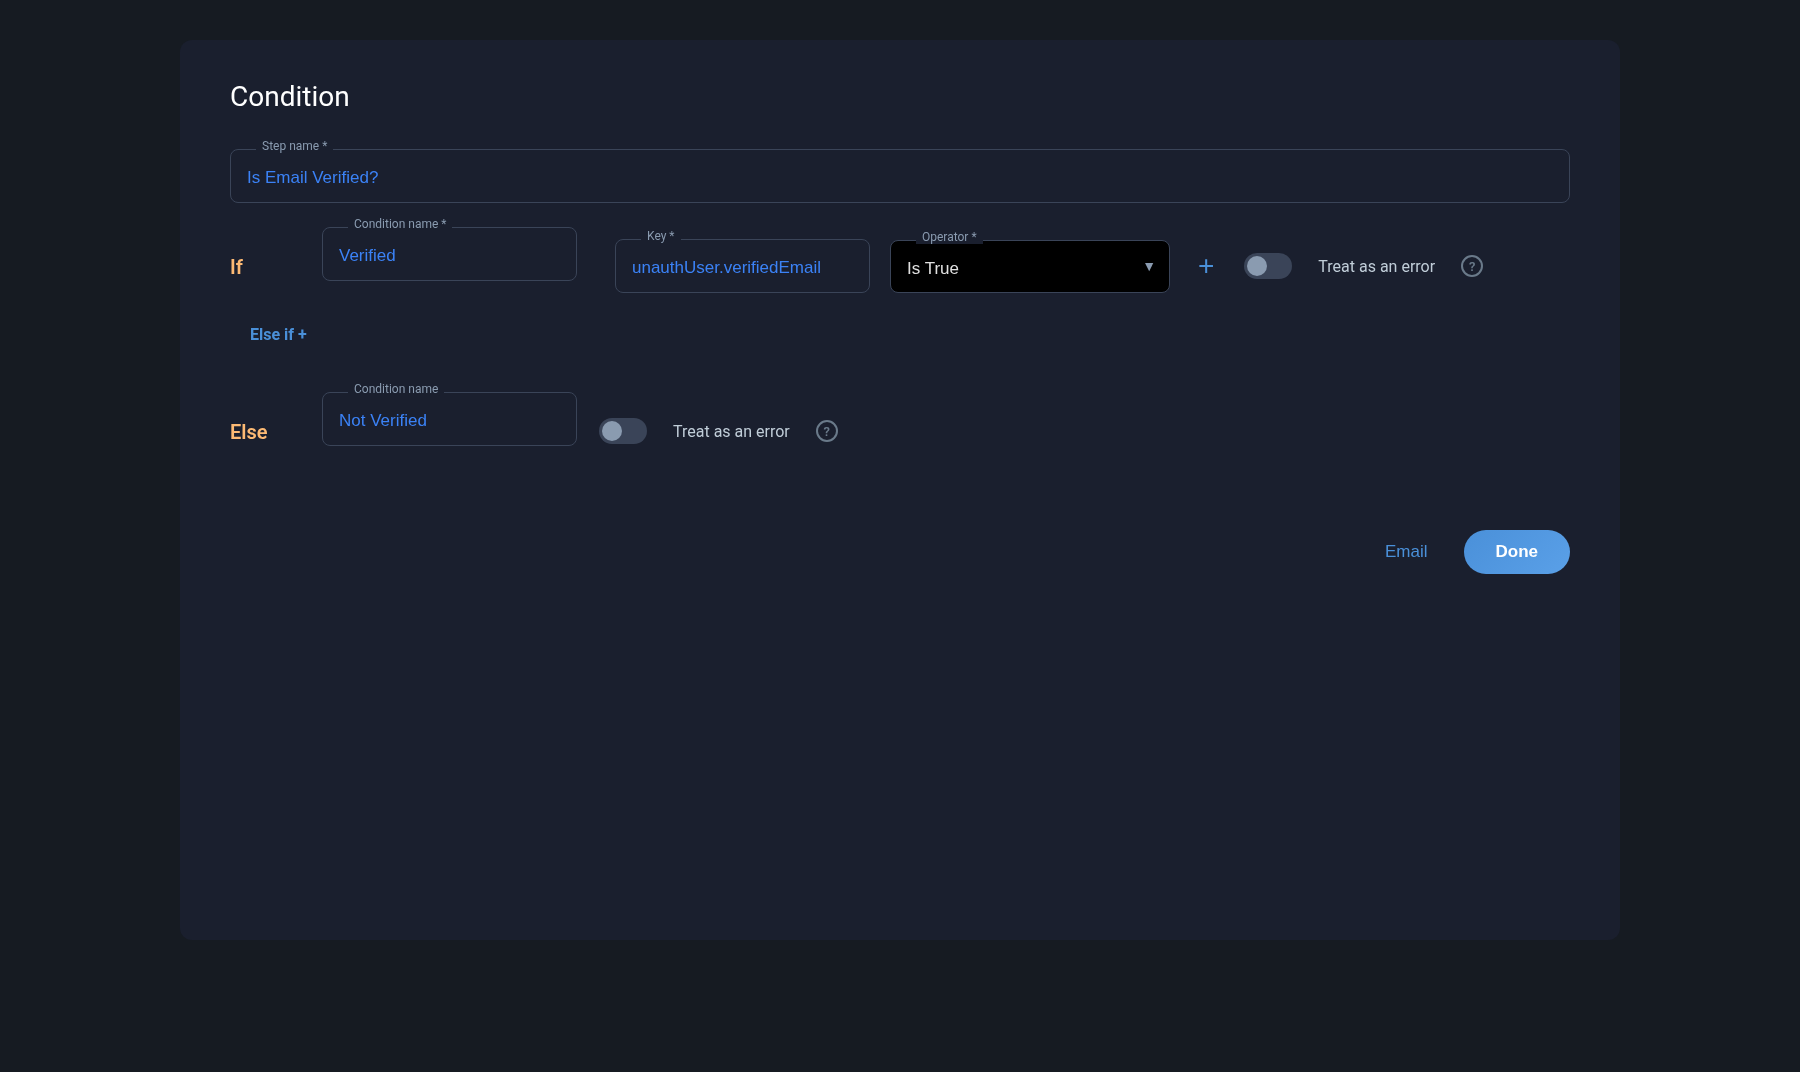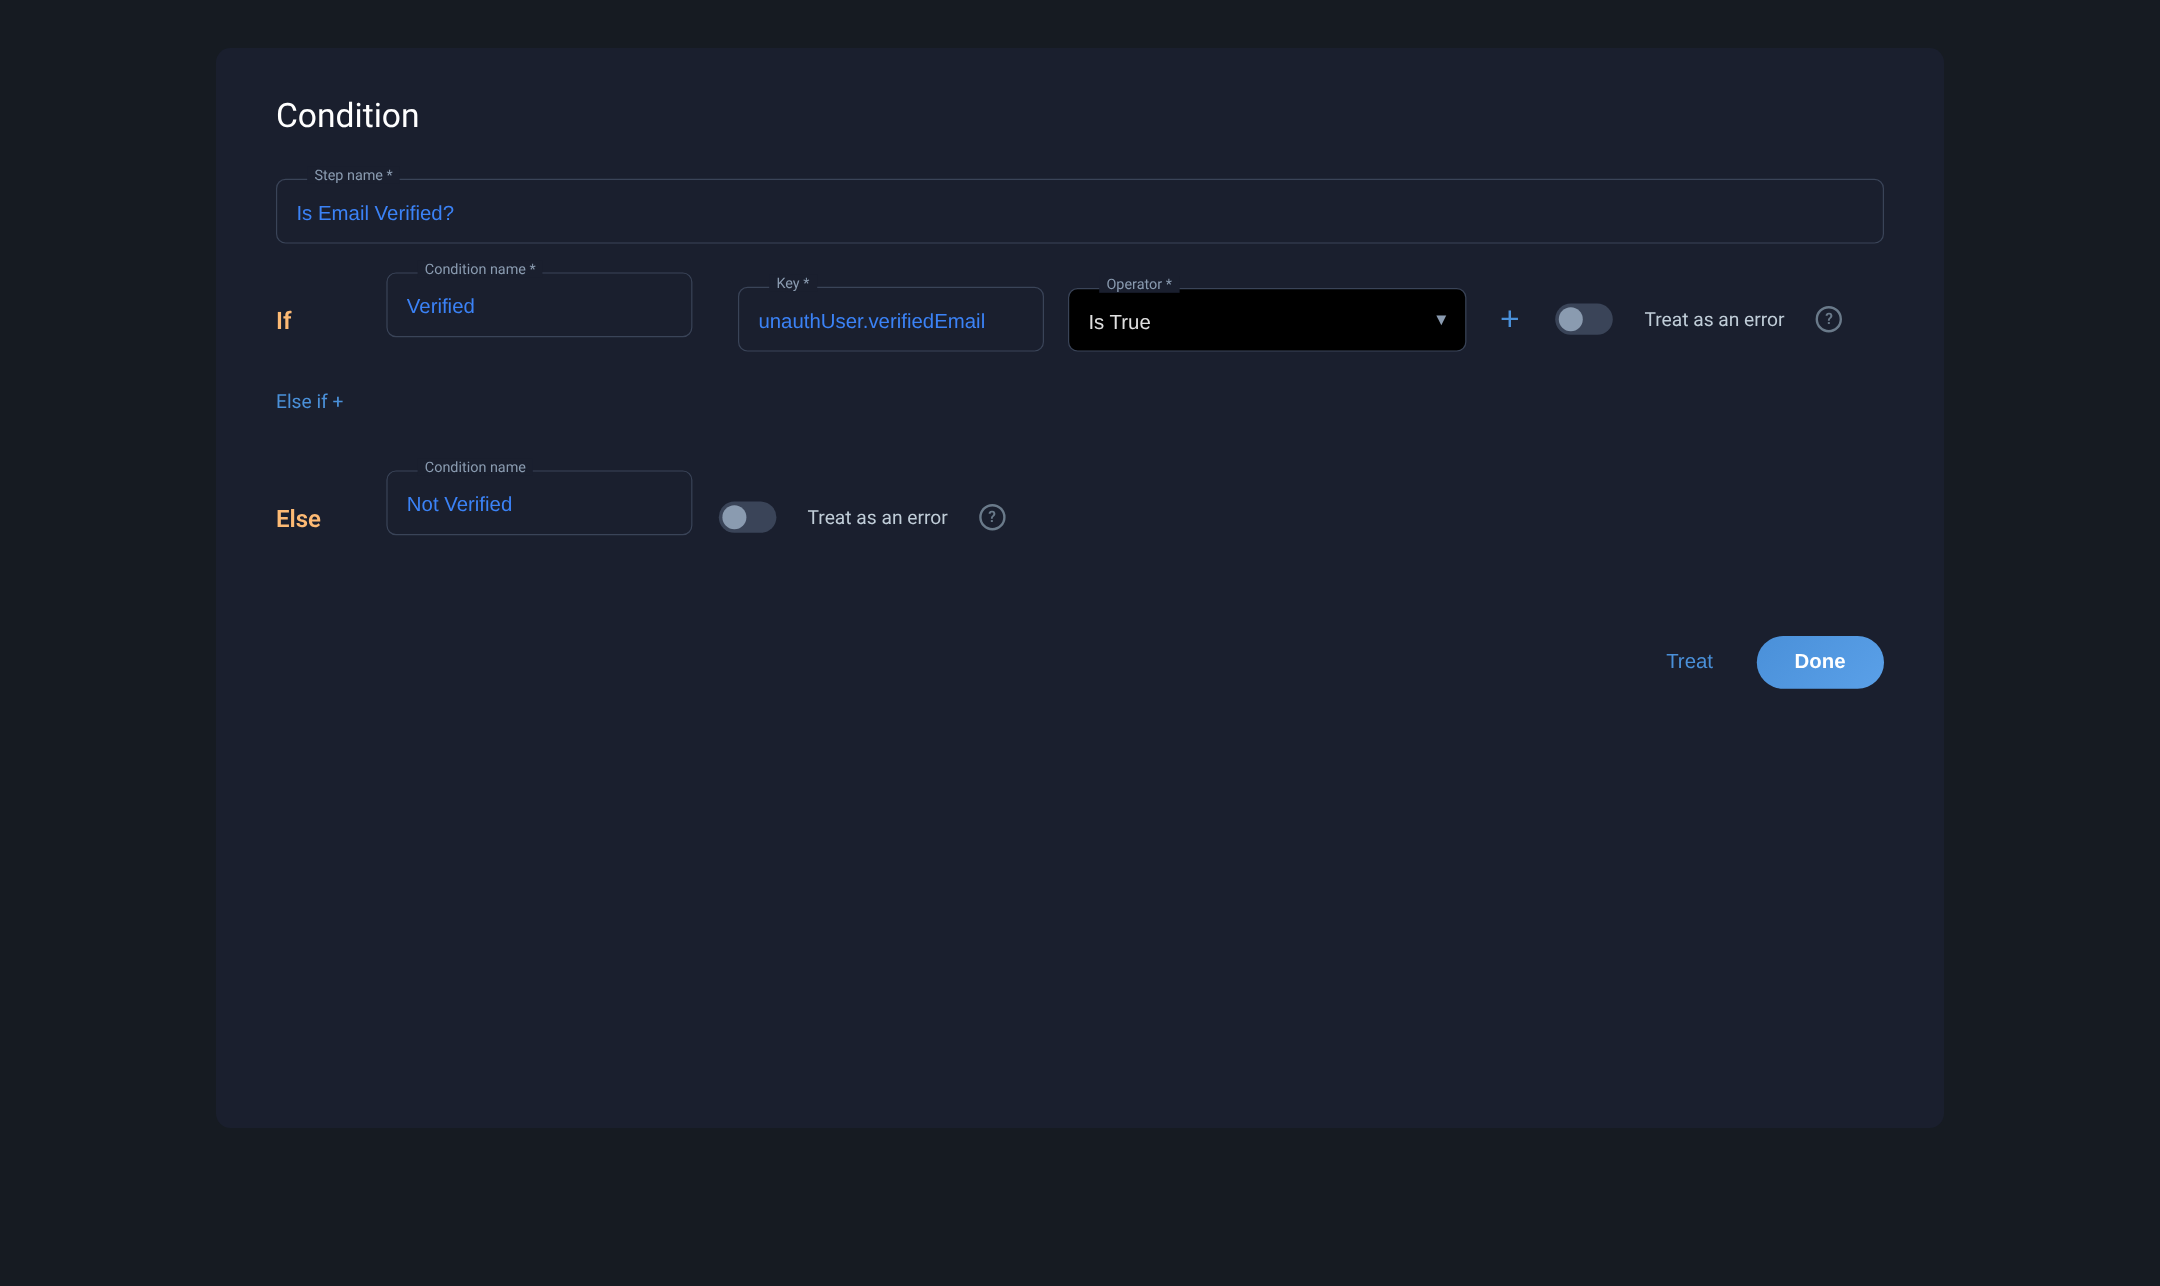--- a/index.html
+++ b/index.html
@@ -92,21 +92,21 @@
       gap: 20px;
     }
 
     .key-field {
       flex: 1;
       position: relative;
       padding-left: 20px;
     }
 
     .operator-field {
-      width: 332px;
+      width: 280px;
       position: relative;
     }
 
     .select-wrapper {
       position: relative;
     }
 
     .field-select {
       width: 100%;
       background-color: #000000;
@@ -194,21 +194,22 @@
       cursor: pointer;
       font-weight: 600;
     }
 
     .else-if-link {
       font-size: 16px;
       color: #4a90d9;
       cursor: pointer;
       margin-bottom: 24px;
       display: inline-block;
-      font-weight: 400;
+      font-weight: 700;
+      margin-left: 20px;
     }
 
     .divider-section {
       margin: 8px 0 24px 0;
     }
 
     .bottom-actions {
       display: flex;
       align-items: center;
       justify-content: flex-end;
@@ -324,17 +325,17 @@
           </div>
         </div>
         <span class="toggle-label">Treat as an error</span>
         <div class="help-icon">?</div>
       </div>
 
     </div>
   </div>
 
   <div class="bottom-actions">
-    <button class="cancel-btn">Treat</button>
+    <button class="cancel-btn">Email</button>
     <button class="done-btn">Done</button>
   </div>
 
 </div>
 
 </body></html>

